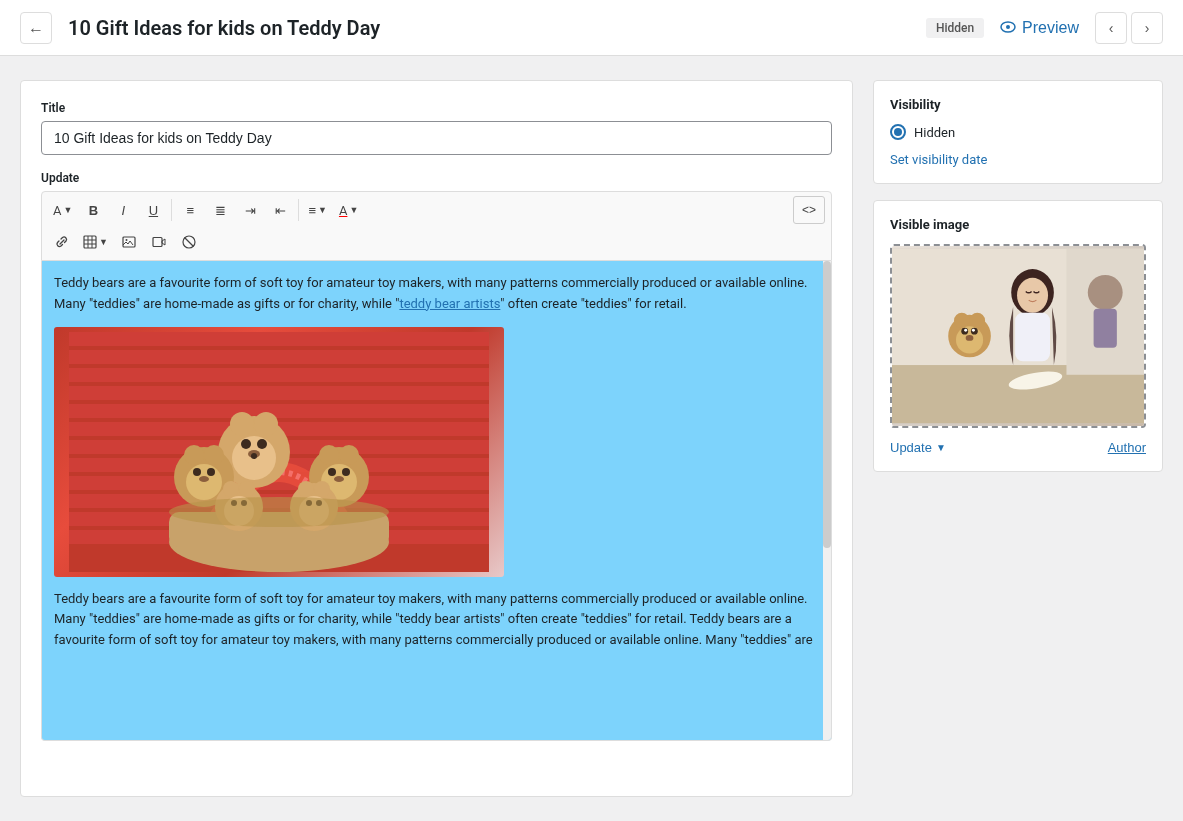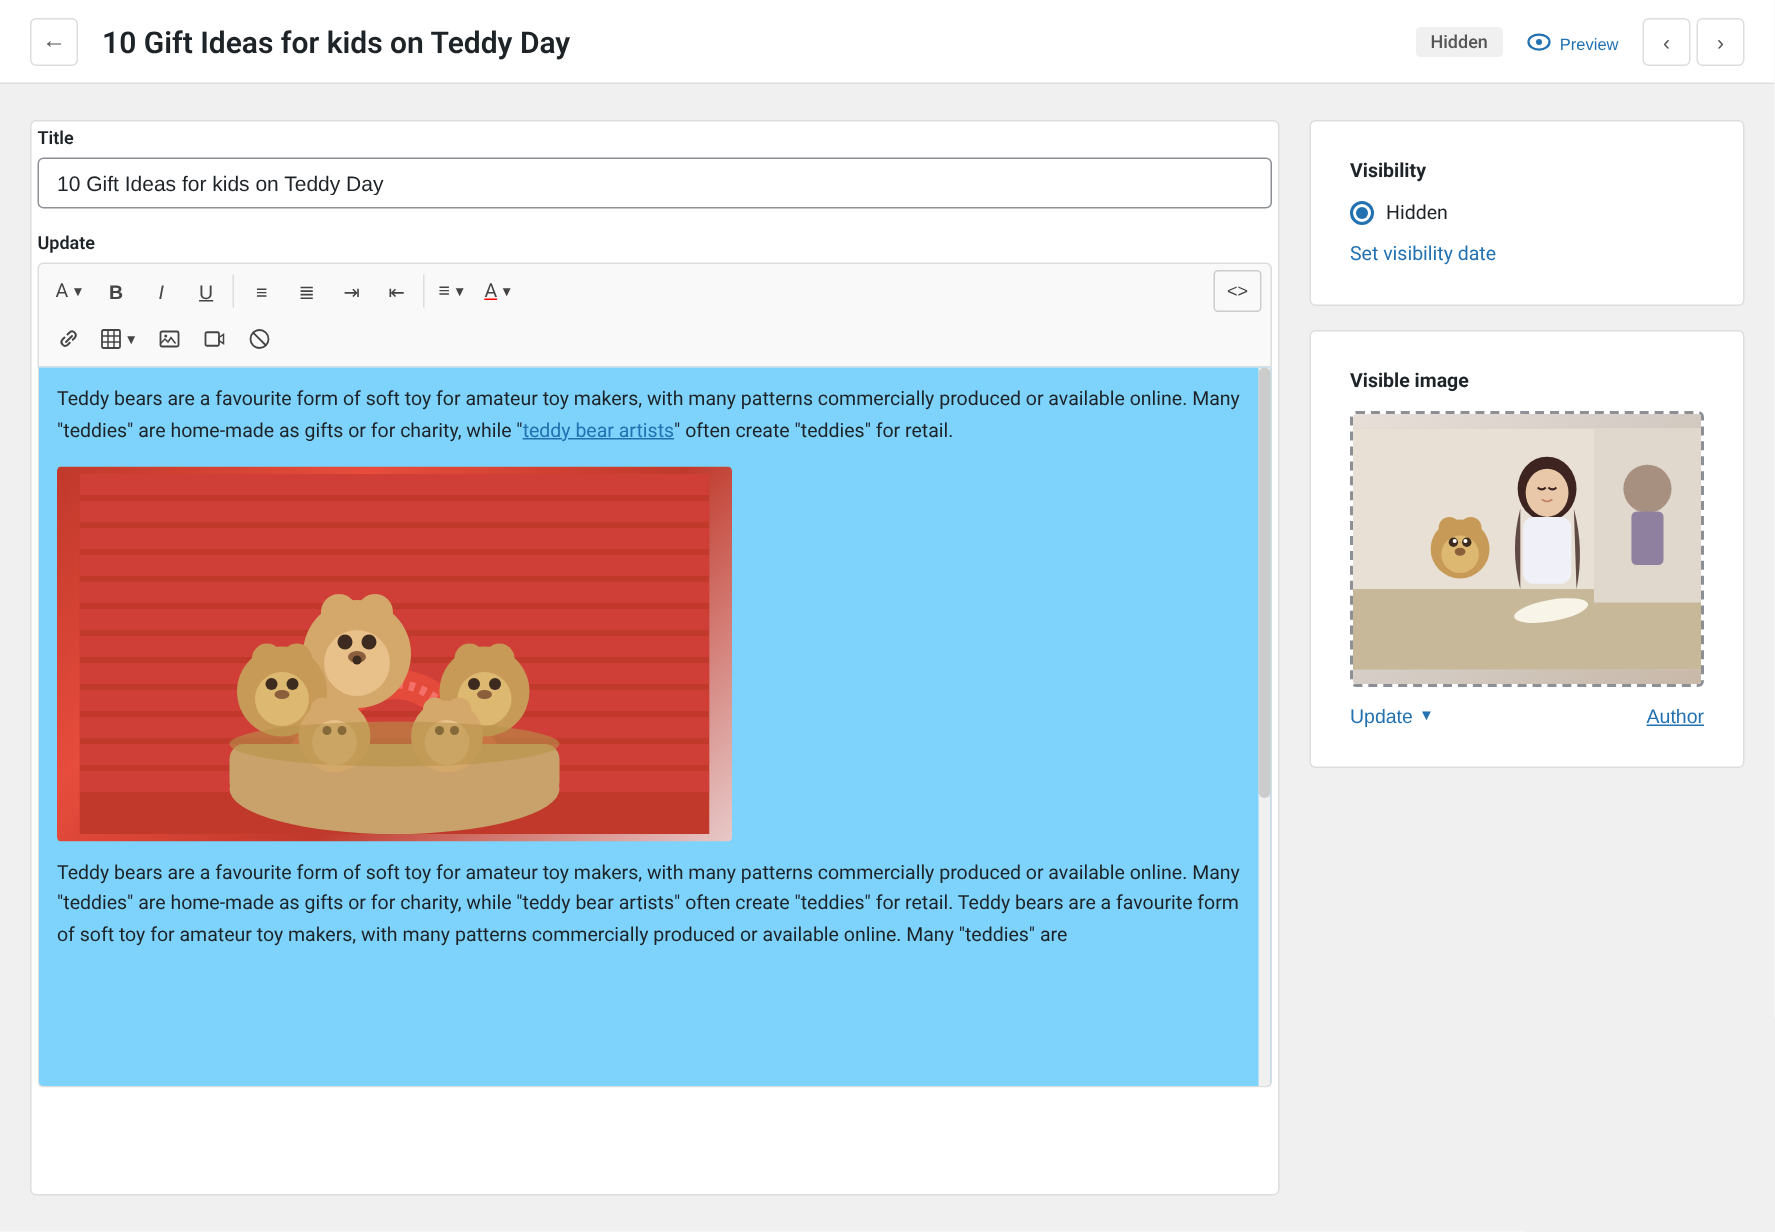--- a/index.html
+++ b/index.html
@@ -36,26 +36,26 @@
     }
     .hidden-badge {
       background: #f0f0f1;
       color: #555;
       padding: 3px 10px;
       border-radius: 3px;
       font-size: 12px;
       font-weight: 500;
     }
     .preview-btn {
-      display: flex; align-items: flex-end; gap: 6px;
+      display: flex; align-items: flex-start; gap: 6px;
       color: #2271b1;
       background: none;
       border: none;
       cursor: pointer;
-      font-size: 11px;
+      font-size: 16px;
       margin-left: auto;
     }
     .nav-btns {
       display: flex; gap: 4px;
     }
     .nav-btn {
       width: 32px; height: 32px;
       border: 1px solid #ddd;
       border-radius: 4px;
       background: #fff;
@@ -69,21 +69,21 @@
       padding: 24px 20px;
       gap: 20px;
       max-width: 1183px;
       min-height: calc(821px - 56px);
     }
     .editor-area {
       flex: 1;
       background: #fff;
       border: 1px solid #ddd;
       border-radius: 4px;
-      padding: 4px;
+      padding: 20px;
     }
     .field-label {
       font-size: 12px;
       font-weight: 600;
       color: #1d2327;
       margin-bottom: 6px;
     }
     .title-input {
       width: 100%;
       border: 1px solid #8c8f94;
@@ -194,21 +194,21 @@
     .sidebar {
       width: 290px;
       display: flex;
       flex-direction: column;
       gap: 16px;
     }
     .sidebar-panel {
       background: #fff;
       border: 1px solid #ddd;
       border-radius: 4px;
-      padding: 26px;
+      padding: 16px;
     }
     .panel-title {
       font-size: 13px;
       font-weight: 700;
       color: #1d2327;
       margin-bottom: 12px;
     }
     .radio-group { display: flex; flex-direction: column; gap: 8px; margin-bottom: 12px; }
     .radio-item {
       display: flex; align-items: center; gap: 8px;

